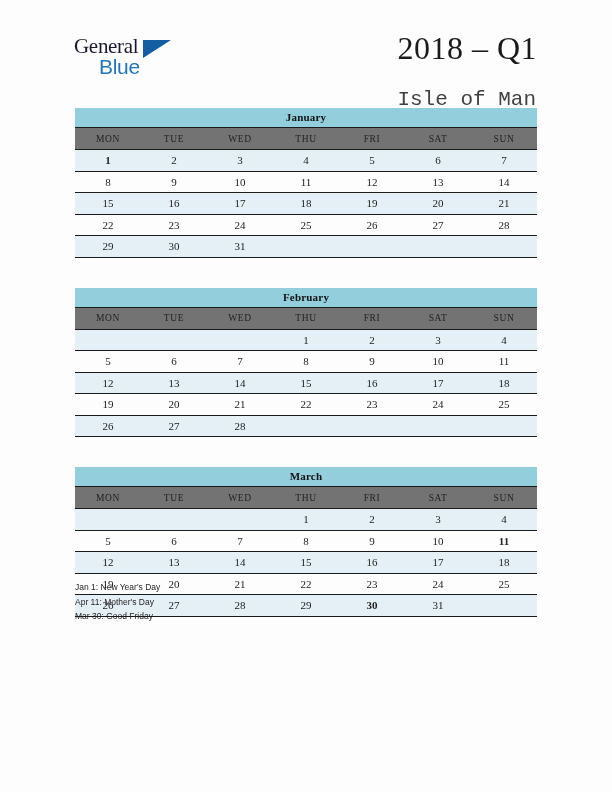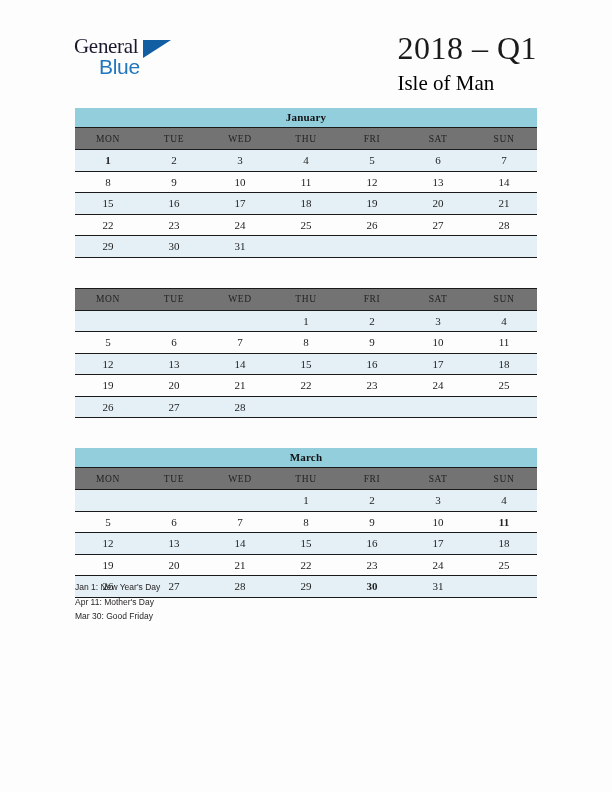--- a/index.html
+++ b/index.html
@@ -64,25 +64,25 @@
     top: 30px;
   }
   .title-main {
     font-family: "Liberation Serif", "DejaVu Serif", serif;
     font-size: 32px;
     line-height: 1.15;
     color: #1a1a1a;
     letter-spacing: 0.5px;
   }
   .title-sub {
-    font-family: Liberation Serif, serif;
+    font-family: Liberation Mono, monospace;
     font-size: 21px;
     line-height: 1.4;
-    color: #000000;
-    margin-top: 2px;
+    color: #404040;
+    margin-top: 18px;
   }
 
   
   .months {
     position: absolute;
     left: 75px;
     top: 108px;
     width: 462px;
   }
   .month {
@@ -220,20 +220,21 @@
             <td>31</td>
             <td></td>
             <td></td>
             <td></td>
             <td></td>
           </tr>
         </tbody>
       </table>
     </div>
     <div class="month">
+      <div class="month-title">February</div>
       <table class="cal">
         <thead>
           <tr>
             <th>MON</th>
             <th>TUE</th>
             <th>WED</th>
             <th>THU</th>
             <th>FRI</th>
             <th>SAT</th>
             <th>SUN</th>

